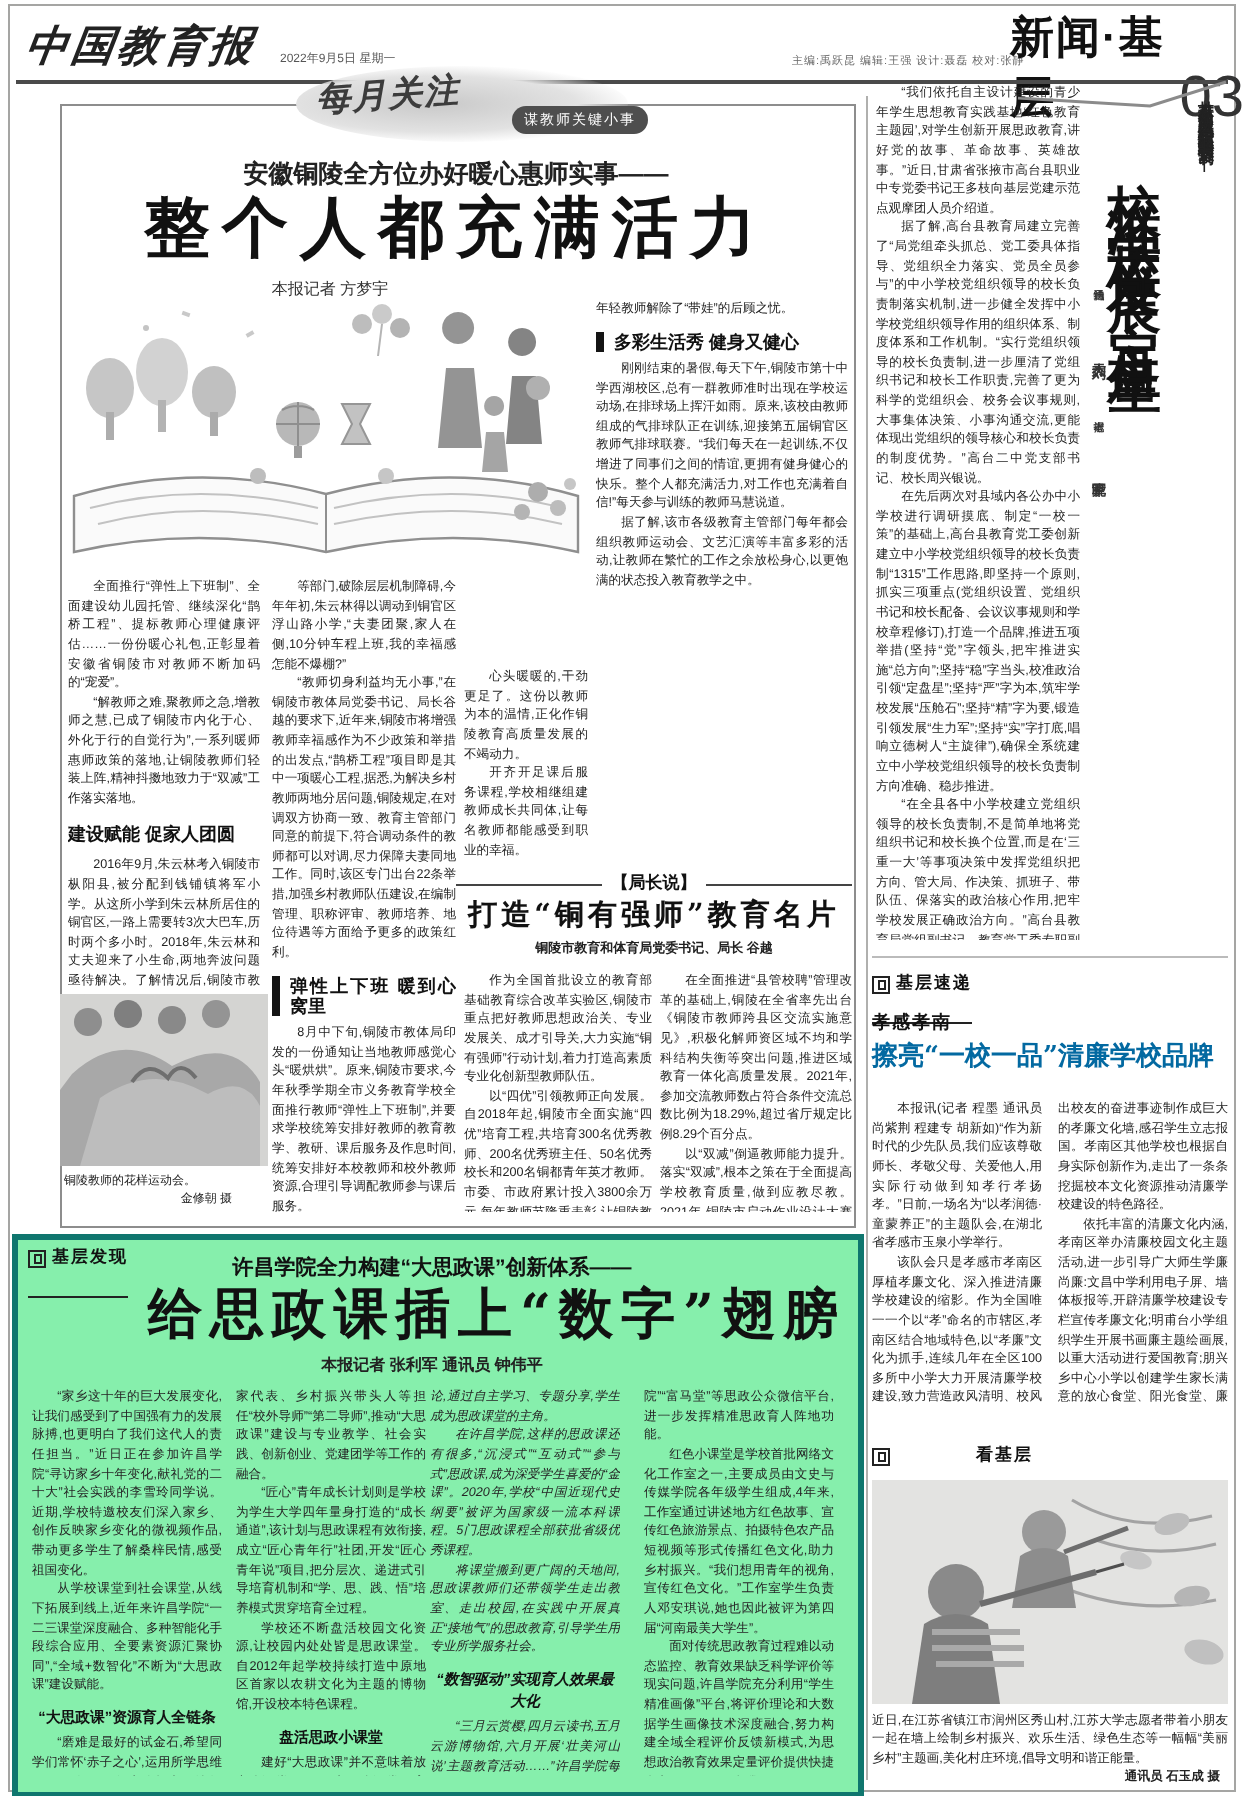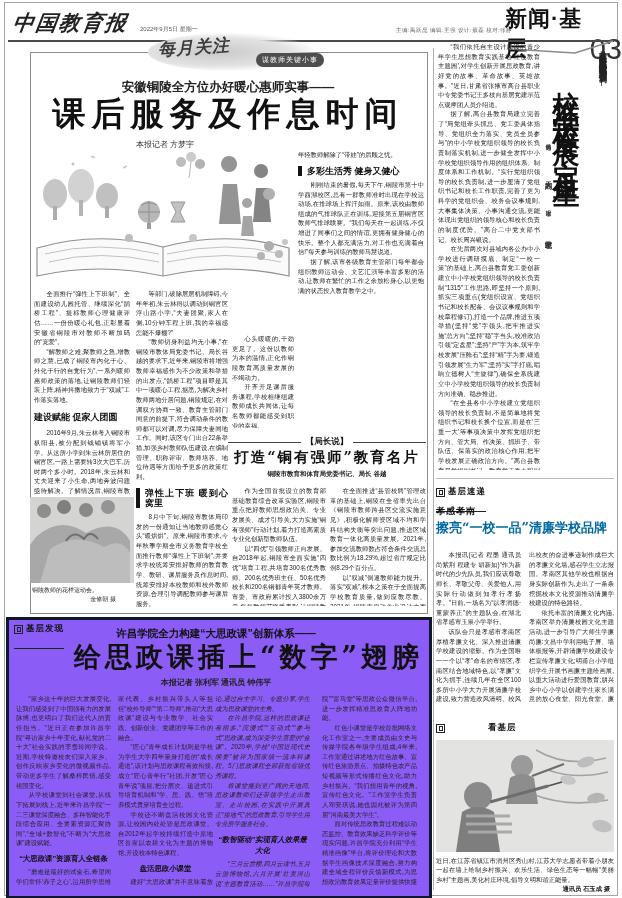--- a/index.html
+++ b/index.html
@@ -76,21 +76,21 @@
   #express-kicker{left:436px;top:505px;font-size:9px;font-weight:700;color:#111;letter-spacing:1px;}
   #express-headline{left:436px;top:519px;width:178px;font-family:"DejaVu Serif","Liberation Serif",serif;
                     font-weight:900;font-size:13px;color:#0369a1;}
   #express-left{left:436px;top:550px;width:85px;height:154px;}
   #express-right{left:529px;top:550px;width:85px;height:154px;}
   #look-tag{left:436px;top:722px;gap:43px;}
   #photo2{left:436px;top:740px;width:178px;height:112px;background:#e0e0de;}
   #photo2-caption{left:436px;top:856px;width:178px;height:34px;font-size:6.3px;line-height:1.5;text-align:justify;color:#222;}
   #photo2-credit{text-align:right;padding-right:4px;font-weight:700;}
   
-  #disc-box{left:6px;top:617px;width:420px;height:276px;border:3px solid #0f172a;background:#8b5cf6;}
+  #disc-box{left:6px;top:617px;width:420px;height:276px;border:3px solid #0f766e;background:#86efac;}
   #disc-tag{position:absolute;left:5px;top:3px;}
   #disc-kicker{position:absolute;left:0;top:7px;width:414px;text-align:center;font-size:10.5px;font-weight:700;color:#111;}
   #disc-headline{position:absolute;left:0;top:19px;width:414px;text-align:right;
                  font-family:"DejaVu Serif","Liberation Serif",serif;font-weight:900;font-size:27px;letter-spacing:4px;color:#111;}
   #disc-byline{position:absolute;left:0;top:57px;width:414px;text-align:center;font-size:8px;font-weight:700;color:#222;}
   .disc-col{position:absolute;top:74px;height:194px;width:95px;}
   #disc-c1{left:7px;} #disc-c2{left:109px;} #disc-c3{left:206px;font-style:italic;} #disc-c4{left:313px;}
   .disc-col .colsub{margin:5px 0 3px;}
 </style>
 </head>
@@ -111,21 +111,21 @@
     <polyline points="4,9 70,13 108,1" fill="none" stroke="#8b8b8b" stroke-width="1.6"></polyline>
   </svg>
 
   <div class="abs" id="main-box"></div>
   <div class="abs" id="badge">
     <div class="bg"></div>
     <div class="script">每月关注</div>
     <div class="capsule">谋教师关键小事</div>
   </div>
   <div class="abs" id="main-kicker">安徽铜陵全方位办好暖心惠师实事——</div>
-  <div class="abs" id="main-headline">课后服务及作息时间</div>
+  <div class="abs" id="main-headline">整个人都充满活力</div>
   <div class="abs" id="main-byline">本报记者 方梦宇</div>
 
   <svg class="abs" id="illustration" width="262" height="136" viewBox="0 0 262 136">
     <circle cx="148" cy="12" r="5" fill="#bdbdbd"></circle>
       <circle cx="158" cy="7" r="5" fill="#cacaca"></circle>
     <circle cx="167" cy="14" r="5" fill="#b3b3b3"></circle>
       <line x1="158" y1="12" x2="156" y2="28" stroke="#b5b5b5"></line>
     <rect x="58" y="6" width="4" height="2" fill="#c9c9c9" transform="rotate(20 60 7)"></rect>
     <rect x="90" y="16" width="4" height="2" fill="#c9c9c9" transform="rotate(-30 92 17)"></rect>
     <circle cx="40" cy="14" r="1.5" fill="#c4c4c4"></circle>

